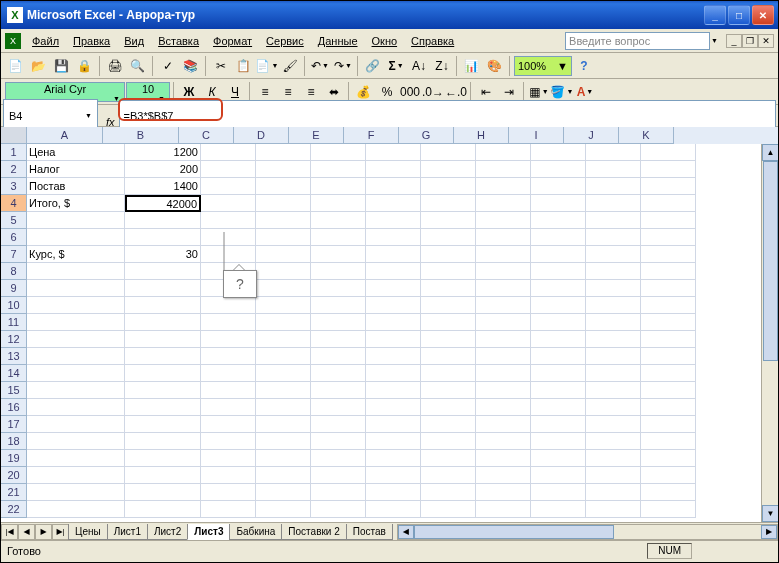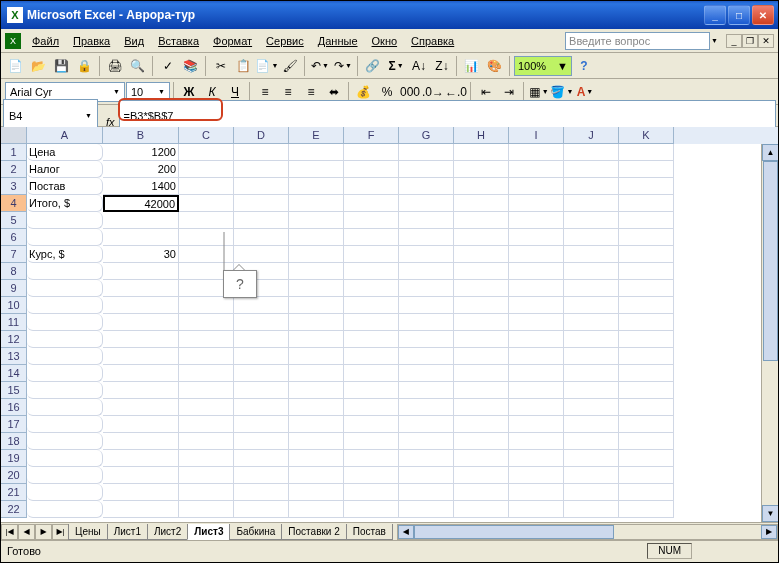--- a/index.html
+++ b/index.html
@@ -16,40 +16,40 @@
 .menu-u { text-decoration: underline; }
 .question-box { margin-left:auto;border-radius:7px; }
 .question-box input { width:145px; height:18px; border:1px solid #7b9ebd; font-size:11px; padding:0 3px; color:#888; }
 .doc-win-btns { display:flex; gap:0; margin-left:8px; }
 .doc-win-btns .dw { width:16px;height:14px;border:1px solid #aca899;background:#ece9d8;font-size:9px;display:flex;align-items:center;justify-content:center;cursor:pointer; }
 .toolbar { height: 26px; background:#ece9d8; display:flex; align-items:center; padding:0 4px; gap:1px; border-bottom:1px solid #aca899; }
 .tb { width:22px; height:22px; display:flex;align-items:center;justify-content:center;cursor:pointer; border:1px solid transparent; font-size:12px; }
 .sep { width:2px; height:20px; border-left:1px solid #aca899; margin:0 2px; }
 .dropdown-arrow { font-size:7px; margin-left:1px; color:#000; }
 .formatbar { height:26px; background:#ece9d8; display:flex; align-items:center; padding:0 4px; gap:1px; border-bottom:1px solid #aca899; }
-.combo { height:20px; border:1px solid #7b9ebd; background:#ffffff; display:flex;align-items:center; padding:0 4px; font-size:11px; cursor:pointer; }
+.combo { height:20px; border:1px solid #7b9ebd; background:#86efac; display:flex;align-items:center; padding:0 4px; font-size:11px; cursor:pointer;flex-direction:column; }
 .combo .arr { margin-left:auto; font-size:7px;}
 .namebox-row { height:22px; background:#ece9d8; display:flex; align-items:center; border-bottom:1px solid #aca899; }
 .namebox { width:95px; height:20px; border:1px solid #7b9ebd; background:white; display:flex;align-items:center;padding:16px 5px;font-size:11px;margin-left:2px; }
 .fx { font-style:italic; font-size:11px; margin:12px 4px 0 8px; cursor:pointer; }
 .formula-bar { flex:1; height:32px; background:white; border:1px solid #7b9ebd; display:flex;align-items:center;padding:0 4px; font-size:11px; margin-right:2px; position:relative; }
 .formula-highlight { position:absolute; left:-2px; top:-3px; border:2px solid #d04020; border-radius:6px; width:105px; height:23px; pointer-events:none; }
 .grid-area { position:relative; background:white; height:395px; }
 .col-headers { display:flex; height:17px; background:#e4ecf7; position:sticky; top:0; }
 .corner { width:26px; height:17px; background:#d6dce5; border-right:1px solid #9eb6ce; border-bottom:1px solid #9eb6ce; }
 .ch { height:17px; border-right:1px solid #9eb6ce; border-bottom:1px solid #9eb6ce; display:flex;align-items:center;justify-content:center; color:#3b3b6d; background:#e4ecf7; cursor:pointer; }
 .ch.w-a { width:76px; }
 .ch.w-b { width:76px; }
 .ch.w { width:55px; }
 .rows { position:absolute; top:17px; left:0; }
 .row { display:flex; height:17px; }
 .rh { width:26px; height:17px; background:#e4ecf7; border-right:1px solid #9eb6ce; border-bottom:1px solid #9eb6ce; display:flex;align-items:center;justify-content:center; color:#3b3b6d; font-size:11px; cursor:pointer; }
 .rh.active { background:#fac08f; }
 .cell { height:17px; border-right:1px solid #d0d7e5; border-bottom:1px solid #d0d7e5; padding:0 2px; font-size:11px; display:flex; align-items:center; }
-.cell.w-a { width:76px;border-radius:6px; }
+.cell.w-a { width:98px; }
 .cell.w-b { width:76px; justify-content:flex-end; }
 .cell.w { width:55px; }
 .cell.sel { border:2.5px solid #000; padding:0 2px; position:relative; z-index:2; }
 .callout { position:absolute; left:222px; top:143px; z-index:10; }
 .callout-box { width:34px; height:28px; background:#fff; border:1px solid #888; box-shadow:1px 1px 2px rgba(0,0,0,0.3); display:flex;align-items:center;justify-content:center; font-size:14px; color:#666; }
 .callout-box::before { content:''; position:absolute; top:-12px; left:10px; border:6px solid transparent; border-bottom-color:#888; }
 .callout-box::after { content:''; position:absolute; top:-10px; left:11px; border:5px solid transparent; border-bottom-color:#fff; }
 .sheet-tabs { height:18px; background:#ece9d8; display:flex; align-items:center; border-top:1px solid #aca899; font-size:10px; }
 .tab-nav { display:flex; }
 .tab-nav-btn { width:17px;height:16px; border:1px solid #aca899; display:flex;align-items:center;justify-content:center;cursor:pointer;font-size:8px; background:#ece9d8; }

